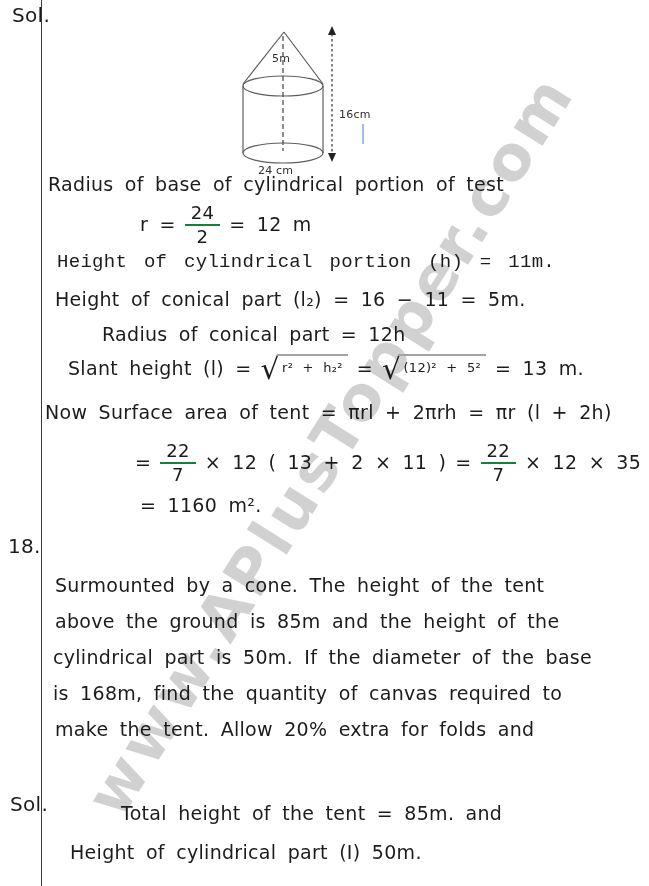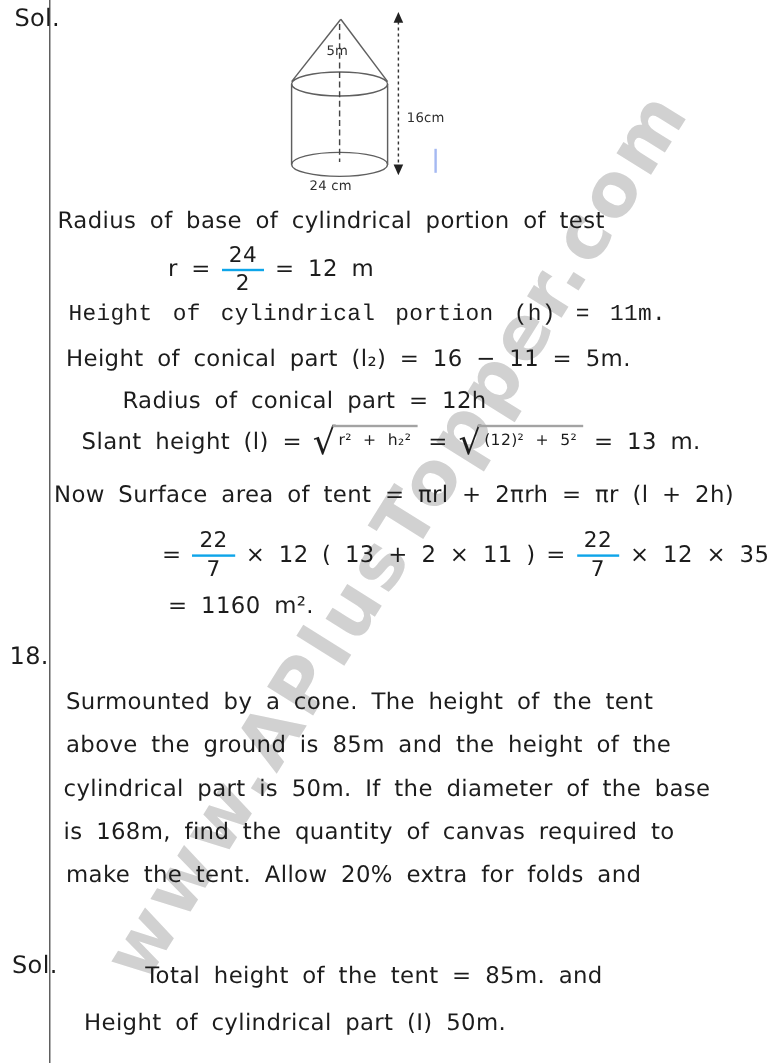--- a/index.html
+++ b/index.html
@@ -18,26 +18,26 @@
     border-left:1.6px solid #3a3a3a;z-index:2;
   }
   .hw{
     position:absolute;font-size:19px;letter-spacing:.3px;word-spacing:5px;
     white-space:nowrap;z-index:3;line-height:1.25;
   }
   .label{font-size:20px;}
   .mathrow{display:flex;align-items:center;gap:9px;}
   .frac{display:inline-flex;flex-direction:column;align-items:center;
         line-height:1.1;font-size:18px;vertical-align:middle;}
-  .frac .num{border-bottom:2px solid #0ea5e9;padding:0 6px 1px;}
+  .frac .num{border-bottom:2px solid #15803d;padding:0 6px 1px;}
   .frac .den{padding-top:1px;}
   .sqrt{display:inline-flex;align-items:flex-start;}
   .sqrt .radical{font-size:30px;line-height:1;margin-right:-3px;}
   .sqrt .radicand{border-top:2px solid #a3a3a3;padding:4px 5px 0;font-size:13px;text-align:center;}
-  .diagram{position:absolute;left:220px;top:0;width:165px;height:168px;z-index:3;}
+  .diagram{position:absolute;left:220px;top:16px;width:165px;height:168px;z-index:3;}
   .diagram svg{position:absolute;left:0;top:0;}
   .dlabel{position:absolute;font-size:11px;color:#2e2e2e;letter-spacing:.2px;
           font-family:"DejaVu Sans",sans-serif;}
   .blue-mark{position:absolute;left:362px;top:124px;width:2px;height:20px;
              background:#8fa8ef;opacity:.8;z-index:2;}
 </style>
 </head>
 <body>
 
 <div class="page">

